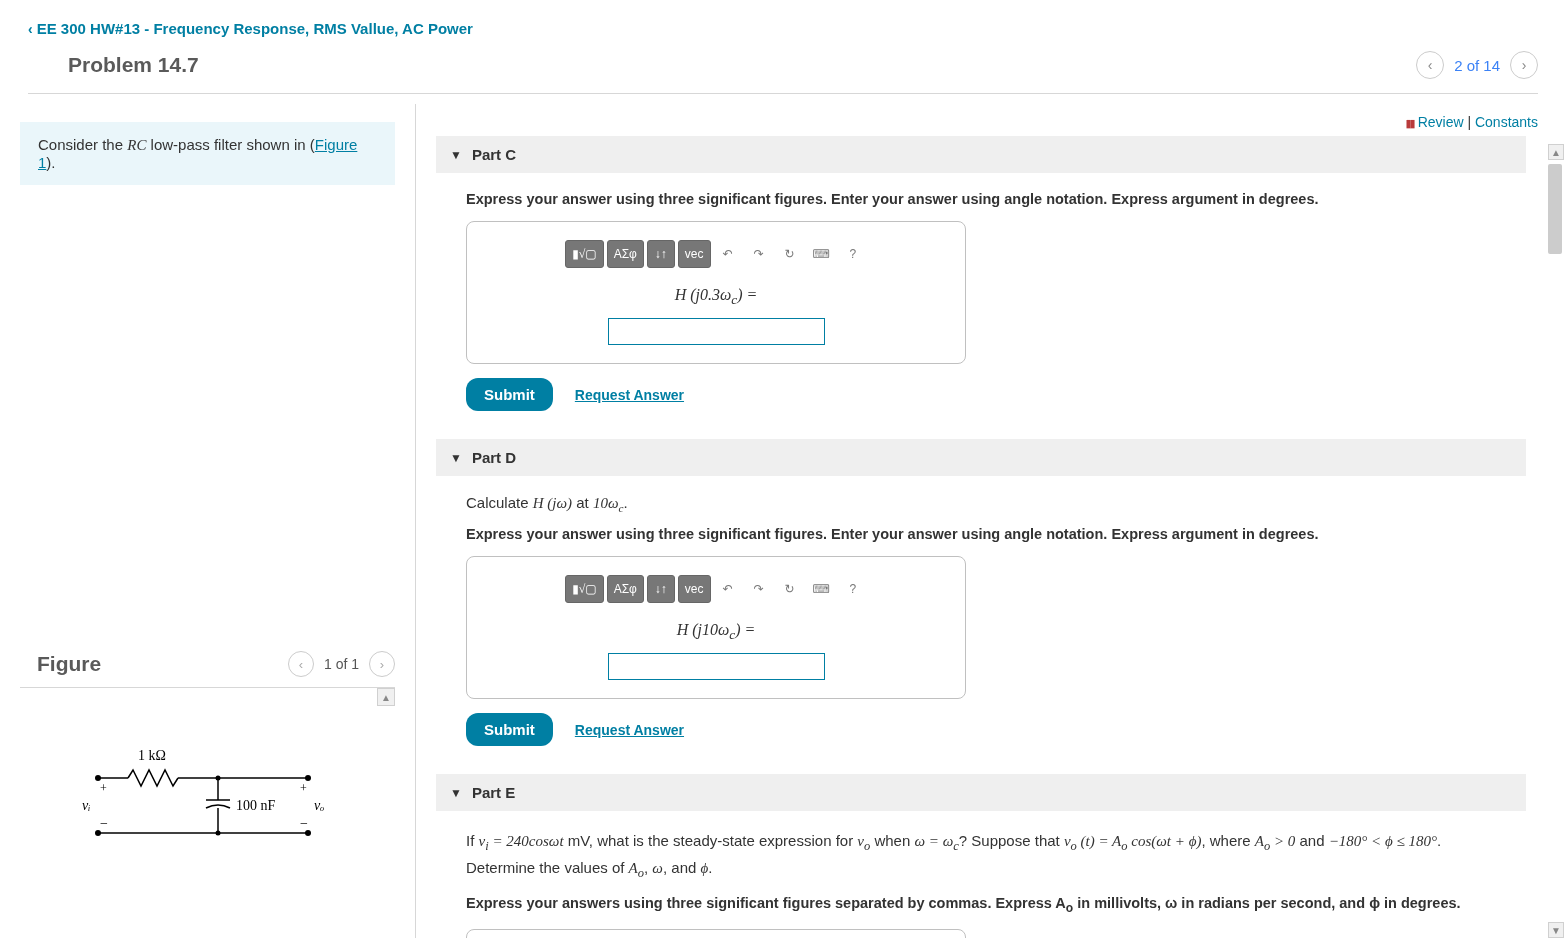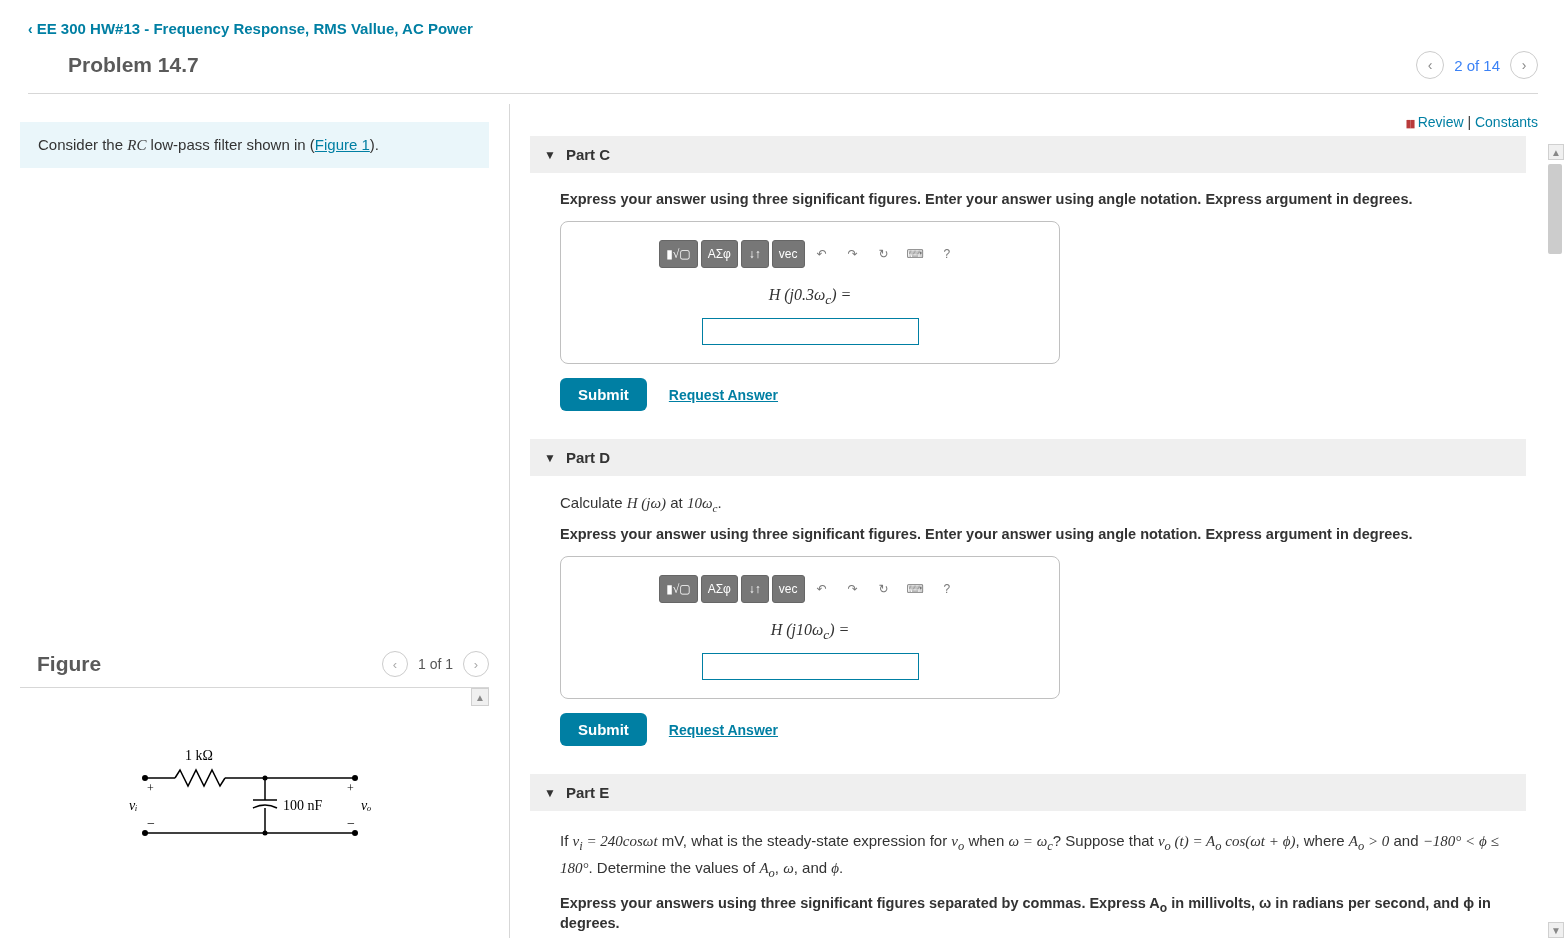--- a/index.html
+++ b/index.html
@@ -8,21 +8,21 @@
   .header { padding: 20px 28px 10px 28px; }
   .breadcrumb { color: #007fa3; font-size: 15px; font-weight: 700; margin-bottom: 14px; display: flex; align-items: center; cursor: pointer; }
   .breadcrumb .chev { font-weight: 900; margin-right: 4px; font-size: 14px; }
   .title-row { display: flex; justify-content: space-between; align-items: center; }
   .prob-title { font-size: 21px; font-weight: 700; color: #5a5a5a; margin-left: 40px; }
   .pager { display: flex; align-items: center; gap: 10px; }
   .pager .btn-round { width: 28px; height: 28px; border: 1px solid #ccc; border-radius: 50%; display: flex; align-items: center; justify-content: center; color: #888; cursor: pointer; font-size: 14px; }
   .pager .txt { color: #3b82f6; font-size: 15px; }
   .divider { border-bottom: 1px solid #d7d7d7; margin-top: 14px; }
   .main { display: flex; height: calc(944px - 110px); }
-  .left { width: 510px; border-right: 1px solid #d7d7d7; padding: 0; position: relative; display: flex; flex-direction: column; }
+  .left { width: 416px; border-right: 1px solid #d7d7d7; padding: 0; position: relative; display: flex; flex-direction: column; }
   .prompt-box { background: #eaf6fa; padding: 14px 18px; margin: 18px 20px 10px 20px; font-size: 15px; color: #333; }
   .prompt-box .ital { font-style: italic; font-family: 'Times New Roman', serif; }
   .prompt-box a { color: #007fa3; text-decoration: underline; }
   .figure-area { margin-top: auto; border-top: 0; padding: 0 20px; }
   .fig-head { display: flex; justify-content: space-between; align-items: center; padding: 10px 0; margin-left: 17px; }
   .fig-head h3 { font-size: 21px; font-weight: 700; color: #5a5a5a; }
   .fig-pager { display: flex; align-items: center; gap: 10px; }
   .fig-pager .btn-round { width: 26px; height: 26px; border: 1px solid #ccc; border-radius: 50%; display: flex; align-items: center; justify-content: center; color: #aaa; cursor: pointer; font-size: 13px; }
   .fig-pager .txt { color: #555; }
   .fig-divider { border-bottom: 1px solid #d7d7d7; }
@@ -49,21 +49,21 @@
   .instr { font-weight: 700; font-size: 14.5px; color: #333; margin-bottom: 14px; }
   .input-area { border: 1px solid #c0c0c0; border-radius: 8px; padding: 18px 20px; width: 500px; margin-bottom: 14px; }
   .toolbar { display: flex; gap: 3px; align-items: center; justify-content: center; margin-bottom: 18px; }
   .tb-btn { background: #777; color: #fff; border: 1px solid #666; border-radius: 3px; height: 28px; min-width: 28px; padding: 0 6px; display: flex; align-items: center; justify-content: center; font-size: 12px; cursor: pointer; }
   .tb-btn.light { background: transparent; color: #777; border: none; }
   .tb-lbl1 { font-family: 'Times New Roman', serif; font-size: 12px; }
   .input-row { display: flex; align-items: center; gap: 10px; flex-direction: column; }
   .input-row .lhs { font-family: 'Times New Roman', serif; font-style: italic; font-size: 16px; white-space: nowrap; }
   .input-row input { flex: 1; height: 34px; border: 1px solid #007fa3; padding: 4px 8px; font-size: 15px; outline: none; }
   .actions { display: flex; align-items: center; gap: 22px; }
-  .btn-submit { background: #007fa3; color: #fff; border: none; padding: 8px 18px; font-size: 15px; font-weight: 600; border-radius: 6px; cursor: pointer; }
+  .btn-submit { background: #007fa3; color: #fff; border: none; padding: 8px 18px; font-size: 15px; font-weight: 600; border-radius: 12px; cursor: pointer; }
   .req-link { color: #007fa3; font-weight: 700; text-decoration: underline; font-size: 14px; cursor: pointer; }
   .math-sub { font-size: 0.75em; vertical-align: sub; font-style: italic; }
 </style>
 </head>
 <body>
 
 <div class="page">
   <div class="header">
     <div class="breadcrumb">
       <span class="chev">‹</span>

